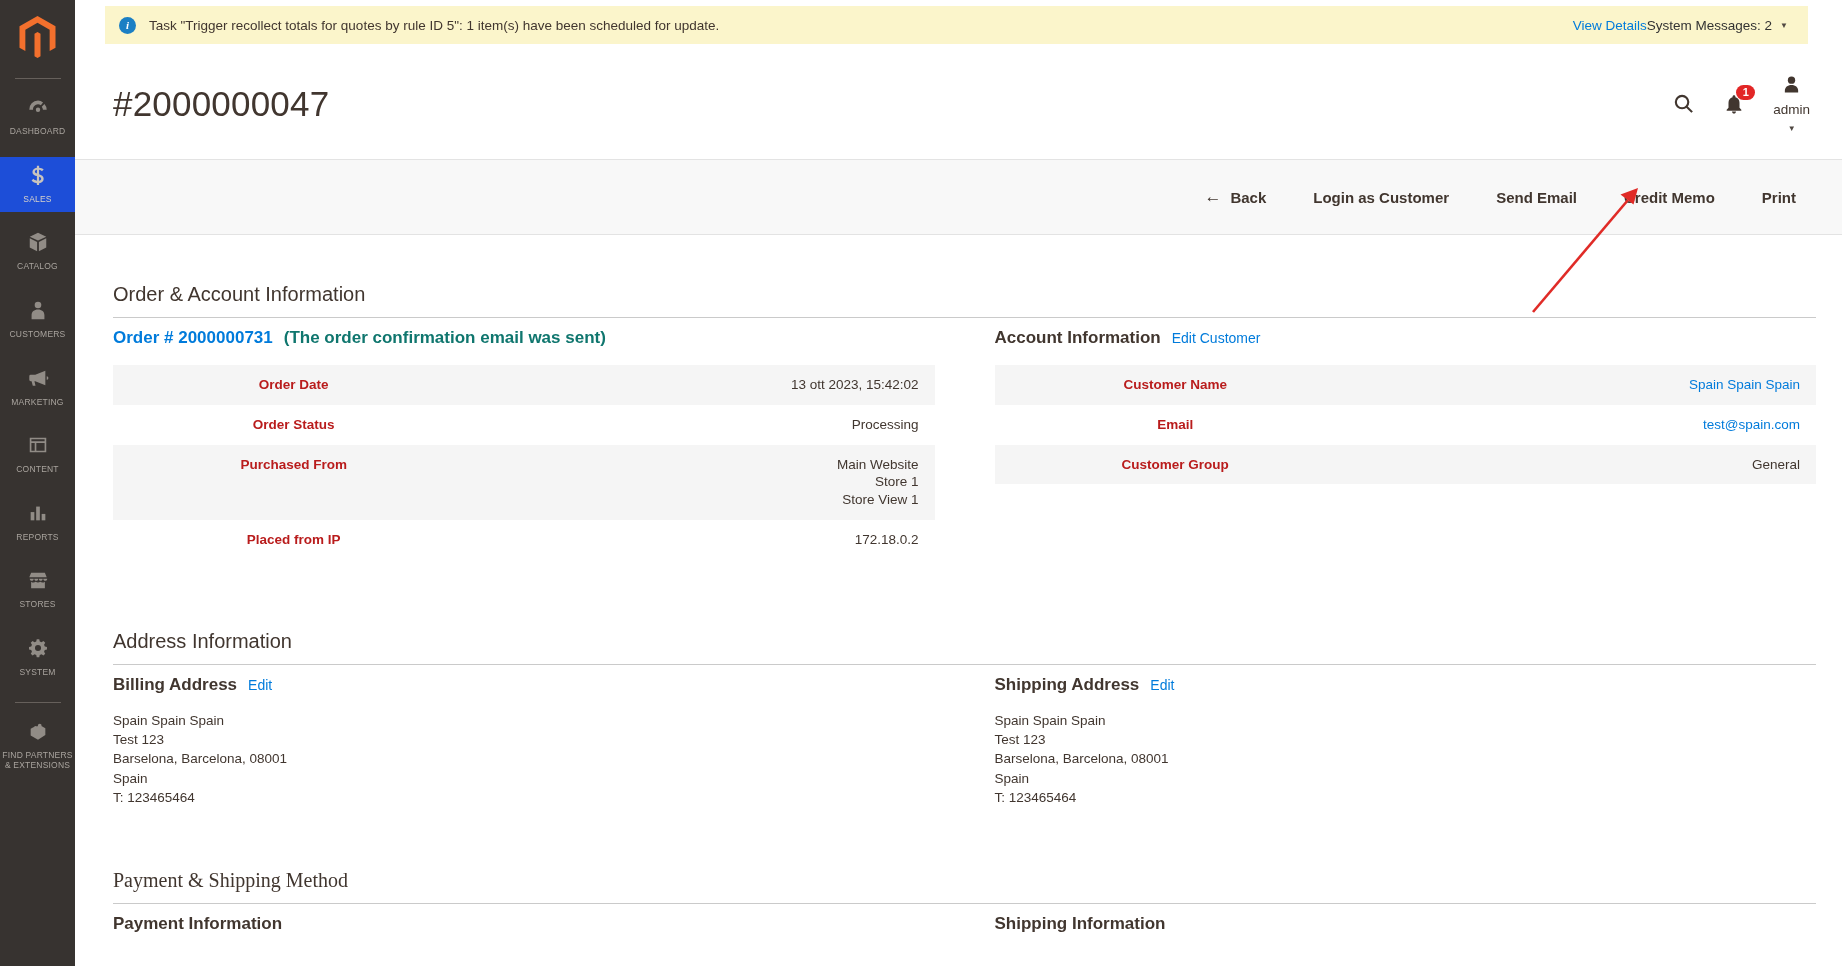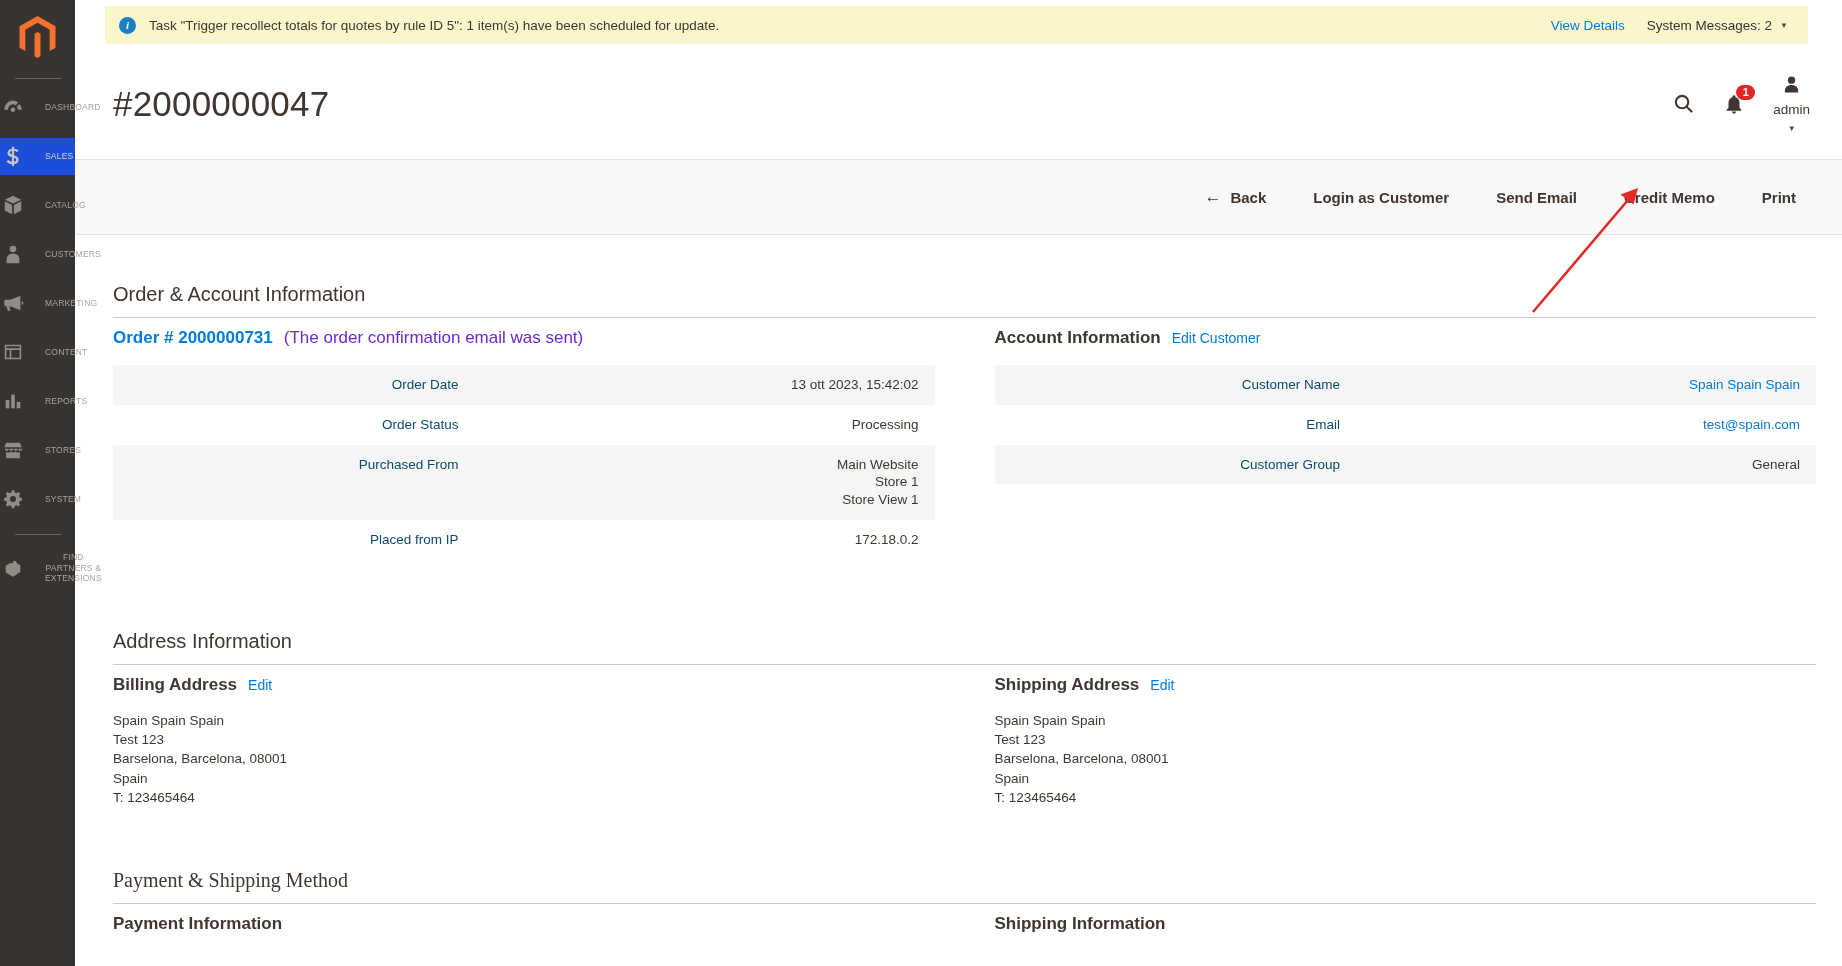--- a/index.html
+++ b/index.html
@@ -12,21 +12,21 @@
   
   .sidebar {
     position:absolute; left:0; top:0; bottom:0; width:75px;
     background:#373330; display:flex; flex-direction:column; align-items:center;
     z-index:5;
   }
   .logo { padding:16px 0 12px; cursor:pointer; }
   .side-divider { width:46px; border-top:1px solid #66605b; margin:4px 0 10px; }
   .side-item {
     width:100%; padding:7px 2px 8px; margin-bottom:12px;
-    display:flex; flex-direction:row; align-items:center; gap:21px;
+    display:flex; flex-direction:column; align-items:center; gap:8px;
     color:#a9a49e; cursor:pointer; text-align:center;
   }
   .side-item .ico { width:22px; height:22px; display:block; }
   .side-item .ico svg { width:22px; height:22px; fill:#918c86; }
   .side-item .side-label { font-size:8.5px; letter-spacing:.2px; line-height:1.25; }
   .side-item.active { background:#1d4ed8; }
   .side-item.active .ico svg { fill:#c9c4be; }
   .side-item.active .side-label { color:#d6d1cb; }
   
   .main { margin-left:75px; position:relative; }
@@ -36,21 +36,21 @@
     font-size:13.5px; color:#41362f;
   }
   .info-ico {
     width:17px; height:17px; border-radius:50%; background:#1b7fc4;
     color:#fff; font-size:11px; font-weight:700; line-height:17px;
     text-align:center; margin-right:13px; flex:0 0 auto;
     font-family:"Liberation Serif", serif; font-style:italic;
   }
   .notif-spacer { flex:1; }
   .link { color:#007bdb; text-decoration:none; cursor:pointer; }
-  .sysmsg { margin-left:22px; color:#333; cursor:pointer; display:flex; align-items:center; gap:8px;justify-content:space-between; }
+  .sysmsg { color:#333; cursor:pointer; display:flex; align-items:center; gap:8px;justify-content:space-between; }
   .caret { font-size:8px; color:#514943; }
   
   .page-header { display:flex; align-items:center; padding:30px 32px 0 38px; }
   .page-title { font-size:35px; font-weight:400; color:#41362f; letter-spacing:.2px; }
   .hdr-icons { margin-left:auto; display:flex; align-items:center; gap:28px; }
   .hicon { cursor:pointer; position:relative; display:flex; align-items:center; }
   .hicon svg { display:block; }
   .badge {
     position:absolute; top:-8px; left:13px; background:#e22626; color:#fff;
     font-size:11px; font-weight:700; padding:1.5px 6.5px; border-radius:10px;
@@ -69,24 +69,24 @@
   .content { padding:0 26px 0 38px; }
   .section-title {
     margin-top:48px; font-size:20px; font-weight:400; color:#41362f;
     padding-bottom:11px; border-bottom:1px solid #cacaca;
   }
   .section-title.mt-lg { margin-top:70px; }
   .section-title.mt-md { margin-top:62px;font-family:Liberation Serif, serif; }
   .two-col { display:grid; grid-template-columns:1fr 1fr; column-gap:60px; }
   .col-head { margin-top:10px; font-size:17px; font-weight:700; color:#41362f; display:flex; align-items:baseline; gap:11px; }
   .col-head .edit-link { font-size:14px; font-weight:400; }
-  .order-note { font-weight:400; color:#6d28d9; }
+  .order-note { font-weight:700; color:#0f766e; }
   .info-table { width:100%; border-collapse:collapse; font-size:13.5px; margin-top:17px; }
   .info-table td { padding:11px 16px; vertical-align:top; line-height:1.32; }
-  .info-table td.lbl { color:#0c4a6e; text-align:right; width:44%; }
+  .info-table td.lbl { color:#b91c1c; text-align:center; width:44%;font-weight:bold; }
   .info-table td.val { text-align:right; color:#41362f; white-space:pre-line; }
   .info-table tr.gray { background:#f5f5f5; }
   .addr-lines { margin-top:16px; font-size:13.5px; line-height:1.43; color:#41362f; }
   
   .annot-arrow { position:absolute; left:1500px; top:178px; pointer-events:none; z-index:9; }
 </style>
 </head>
 <body>
 
 <div class="sidebar">

